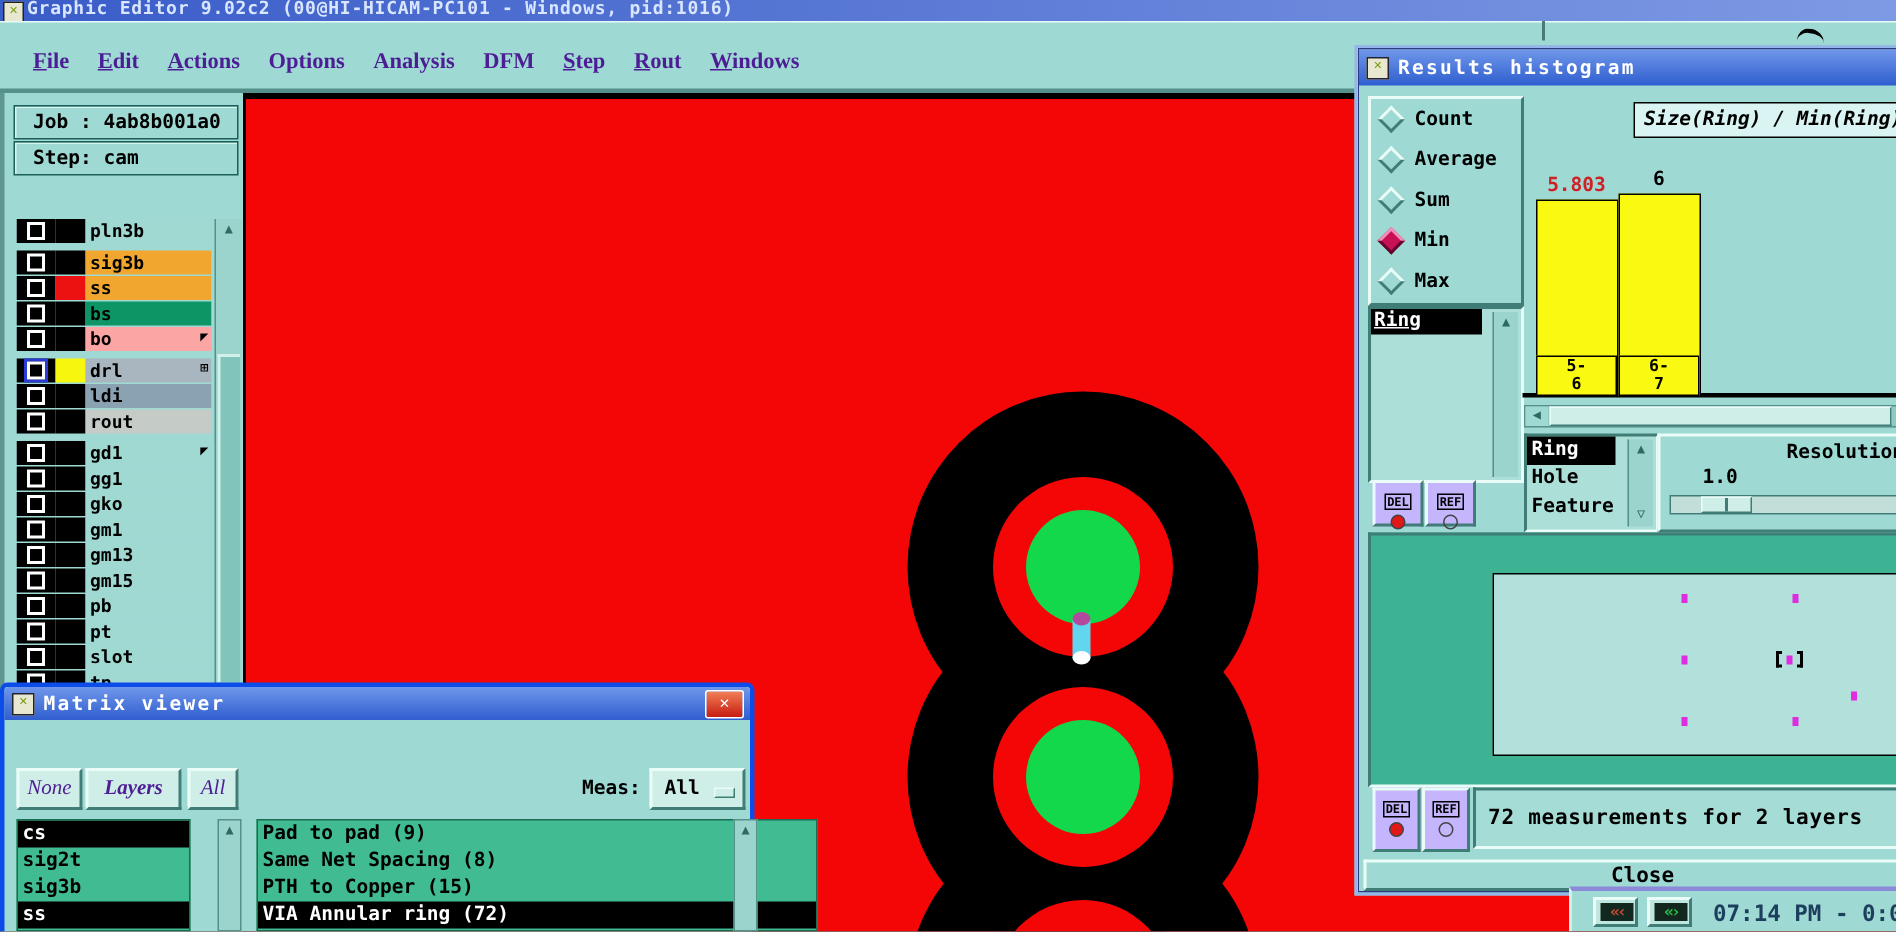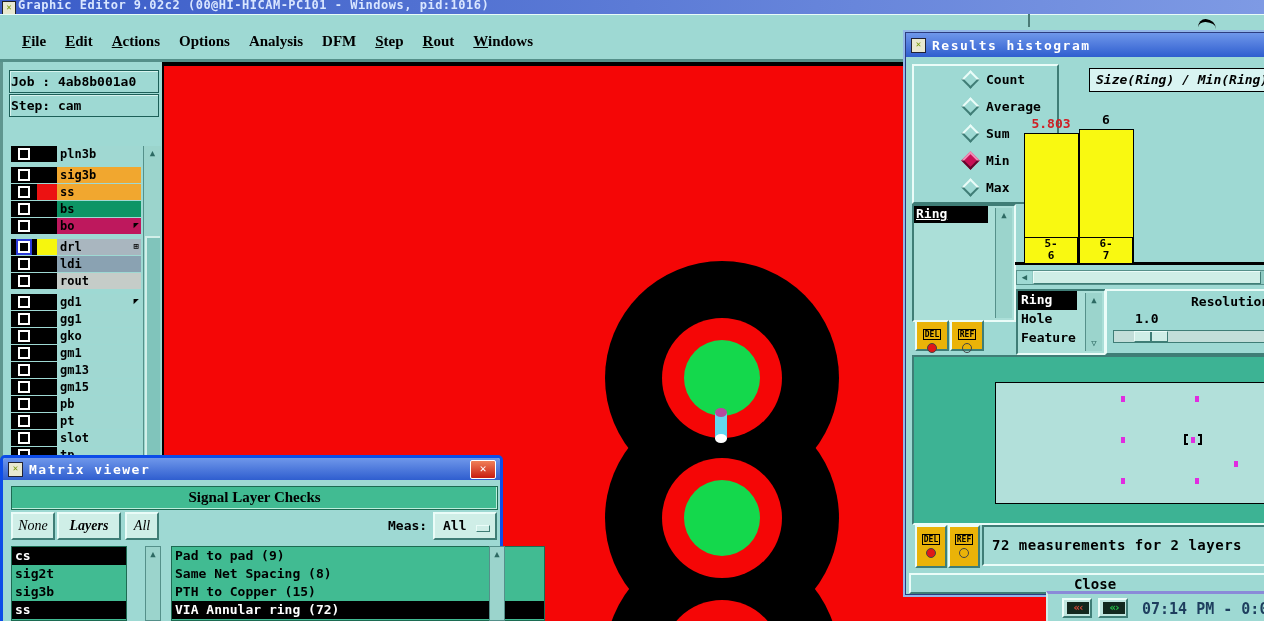--- a/index.html
+++ b/index.html
@@ -1,20 +1,20 @@
 <!DOCTYPE html>
 <html><head>
 <meta charset="utf-8">
 <style>
   html,body{margin:0;padding:0;background:#555;}
   #screen{position:relative;width:1264px;height:621px;overflow:hidden;
           background:#9ed9d3;font-family:"DejaVu Sans Mono",monospace;}
   .abs{position:absolute;}
   .mono{font-family:"DejaVu Sans Mono",monospace;font-weight:bold;color:#000;}
-  .serif{font-family:"Liberation Serif",serif;color:#000000;}
+  .serif{font-family:"Liberation Serif",serif;color:#4c1d95;}
   .raised{border:2px solid;border-color:#eafcf8 #3f7d76 #3f7d76 #eafcf8;}
   .sunken{border:2px solid;border-color:#3f7d76 #eafcf8 #eafcf8 #3f7d76;}
 
   
   #main-titlebar{left:0;top:0;width:1264px;height:14px;
      background:linear-gradient(90deg,#3a5cc8,#7e9ae4);overflow:hidden;}
   #main-title-text{position:absolute;left:18px;top:-2px;font-size:12px;font-weight:bold;
      color:#d9e6ff;white-space:nowrap;letter-spacing:.5px;}
   #main-app-icon{position:absolute;left:2px;top:1px;width:12px;height:12px;background:#e8e8d0;
      border:1px solid #222;color:#7a9a10;font-size:9px;line-height:10px;text-align:center;font-weight:bold;}
@@ -23,21 +23,21 @@
   #menubar{position:absolute;left:22px;top:18px;display:flex;gap:19px;}
   .menu-item{font-size:15px;font-weight:bold;white-space:nowrap;cursor:default;}
   #top-divider-tick{left:1028px;top:14px;width:2px;height:13px;background:#4a7c76;}
   #partial-glyph{left:1198px;top:19px;width:18px;height:8px;border-top:3px solid #000;
      border-radius:50% 70% 0 0 / 100% 100% 0 0;transform:rotate(3deg);}
 
   
   #sidebar{left:0;top:62px;width:162px;height:559px;background:#9ed9d3;
      border-left:3px solid #5f968f;box-sizing:border-box;}
   .side-box{position:absolute;left:6px;width:150px;height:23px;border:1px solid #1c5f58;
-     box-shadow:inset 1px 1px 0 #d8f4ef;font-size:13px;line-height:21px;padding-left:1px;
+     box-shadow:inset 1px 1px 0 #d8f4ef;font-size:13px;line-height:21px;padding-left:12px;
      box-sizing:border-box;white-space:nowrap;overflow:hidden;}
   #job-matrix-btn{left:6px;top:58px;width:150px;height:24px;background:#bfe6df;
      font-size:14px;line-height:20px;padding-left:6px;box-sizing:border-box;letter-spacing:1px;cursor:default;}
   #layer-list{left:8px;top:84px;width:130px;height:310px;overflow:hidden;}
   .lrow{display:flex;height:16px;margin-bottom:1px;}
   .lrow.gap{margin-top:5px;}
   .cb-cell{width:26px;background:#000;display:flex;align-items:center;justify-content:center;flex:none;}
   .cb{width:8px;height:8px;border:2px solid #fff;background:#000;}
   .cb-blue{box-shadow:0 0 0 2px #2b3bd8;}
   .swatch{width:20px;flex:none;}
@@ -87,32 +87,32 @@
      overflow:hidden;box-sizing:border-box;}
   .vrow{height:18px;font-size:13px;font-weight:bold;line-height:17px;padding-left:3px;white-space:nowrap;}
   .vrow.selected{background:#000;color:#fff;}
   .vscroll{position:absolute;top:88px;width:16px;height:75px;background:#9bd4cc;
      border:1px solid #55908a;box-sizing:border-box;}
 
   
   #histwin{left:903px;top:30px;width:380px;height:567px;background:#9ed9d3;
      border:2px solid #93b7e8;box-shadow:inset 0 0 0 1px #2c3c80;box-sizing:border-box;}
   #hist-titlebar{left:1px;top:1px;width:374px;height:24px;}
-  #stat-panel{left:7px;top:32px;width:100px;height:136px;background:#9ed9d3;padding-left:43px;}
+  #stat-panel{left:7px;top:32px;width:100px;height:136px;background:#9ed9d3;}
   .radio-item{display:flex;align-items:center;height:27px;padding-left:7px;cursor:default;}
   .diamond{width:9px;height:9px;transform:rotate(45deg);background:#9ed9d3;flex:none;
      border:2px solid;border-color:#eafcf8 #3f7d76 #3f7d76 #eafcf8;}
   .radio-item.selected .diamond{background:#c81055;border-color:#f090b8 #60082c #60082c #f090b8;}
   .rlabel{margin-left:9px;font-size:13px;font-weight:bold;}
   #ring-list{left:7px;top:172px;width:100px;height:114px;background:#abdfd8;}
   .mrow{height:17px;font-size:13px;font-weight:bold;line-height:16px;padding-left:2px;width:72px;}
   .mrow.selected{background:#000;color:#fff;text-decoration:underline;}
   .inner-scroll{position:absolute;right:2px;top:2px;width:16px;bottom:2px;background:#9bd4cc;
      border-left:1px solid #55908a;}
-  .ledbtn{position:absolute;background:#eab308;text-align:center;cursor:default;}
+  .ledbtn{position:absolute;background:#c4b5fd;text-align:center;cursor:default;}
   .ledbtn .tag{display:inline-block;border:1px solid #000;font-size:8px;font-weight:bold;
      line-height:9px;padding:0 1px;margin-top:2px;font-family:"DejaVu Sans Mono",monospace;}
   .led{width:8px;height:8px;border-radius:50%;margin:2px auto 0;border:1px solid #444;}
   .led.red{background:#e01818;}　.led.green{background:#18c018;}
   #hist-chart-title{left:184px;top:36px;width:184px;height:24px;background:#d9f4f2;border:1px solid #000;
      font-size:13px;font-weight:bold;font-style:italic;line-height:22px;padding-left:6px;
      box-sizing:border-box;white-space:nowrap;overflow:hidden;}
   #bars-host{left:112px;top:30px;width:266px;height:200px;}
   .hbar{position:absolute;bottom:0;box-sizing:border-box;border:1px solid #000;}
   .hval{position:absolute;width:54px;text-align:center;font-size:13px;font-weight:bold;white-space:nowrap;}
@@ -229,21 +229,21 @@
             <span class="cb"></span>
           </span>
           <span class="swatch" style="background: rgb(0, 0, 0);"></span>
           <span class="lname mono" style="background: rgb(13, 149, 101);">bs<span class="licon"></span></span>
         </div>
         <div class="lrow">
           <span class="cb-cell">
             <span class="cb"></span>
           </span>
           <span class="swatch" style="background: rgb(0, 0, 0);"></span>
-          <span class="lname mono" style="background: #be185d;">bo<span class="licon">◤</span></span>
+          <span class="lname mono" style="background: #fca5a5;">bo<span class="licon">◤</span></span>
         </div>
         <div class="lrow gap">
           <span class="cb-cell">
             <span class="cb cb-blue"></span>
           </span>
           <span class="swatch" style="background: rgb(246, 246, 14);"></span>
           <span class="lname mono" style="background: rgb(169, 182, 191);">drl<span class="licon">⊞</span></span>
         </div>
         <div class="lrow">
           <span class="cb-cell">
@@ -450,21 +450,20 @@
     </div>
     <div class="abs raised" id="close-btn">Close</div>
   </div>
 
   <div class="abs" id="viewer">
     <div class="titlebar abs" id="viewer-titlebar">
       <span class="win-icon">✕</span>
       <span class="ttext">Matrix viewer</span>
     </div>
     <div id="viewer-close" class="abs">✕</div>
-    <div class="abs serif" id="viewer-header">Signal Layer Checks</div>
 
     <div class="vbtn raised serif" style="left:8px;width:44px">None</div>
     <div class="vbtn raised serif" style="left:54px;width:64px;font-weight:bold">Layers</div>
     <div class="vbtn raised serif" style="left:122px;width:34px">All</div>
     <div class="abs mono" id="meas-label">Meas:</div>
     <div class="abs raised" id="meas-combo">
       <span>All</span>
       <span class="dash"></span>
     </div>
 

